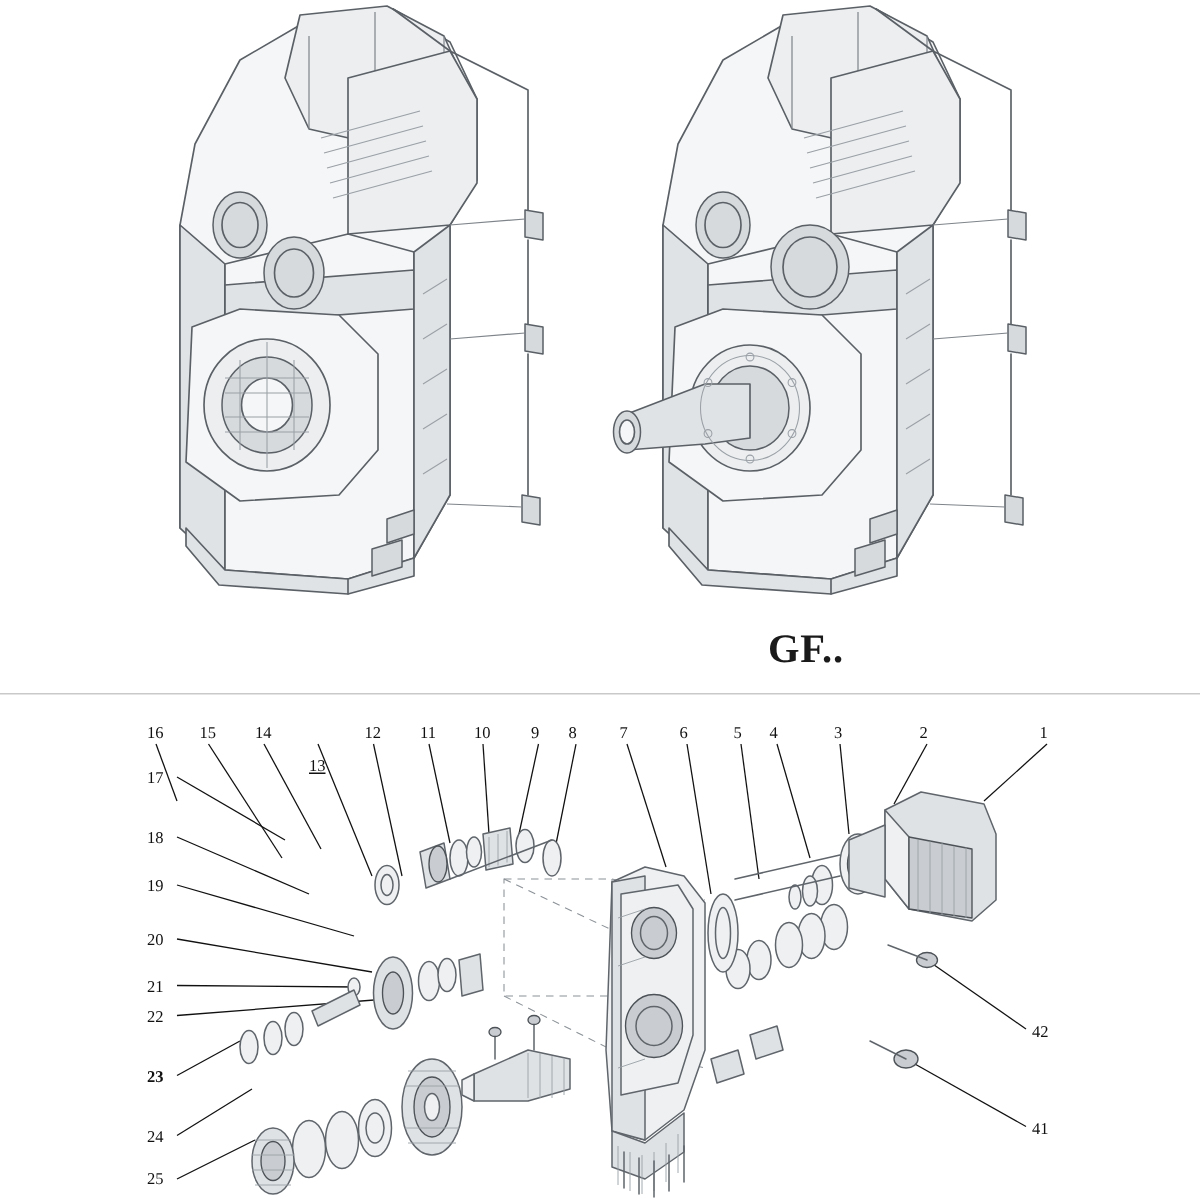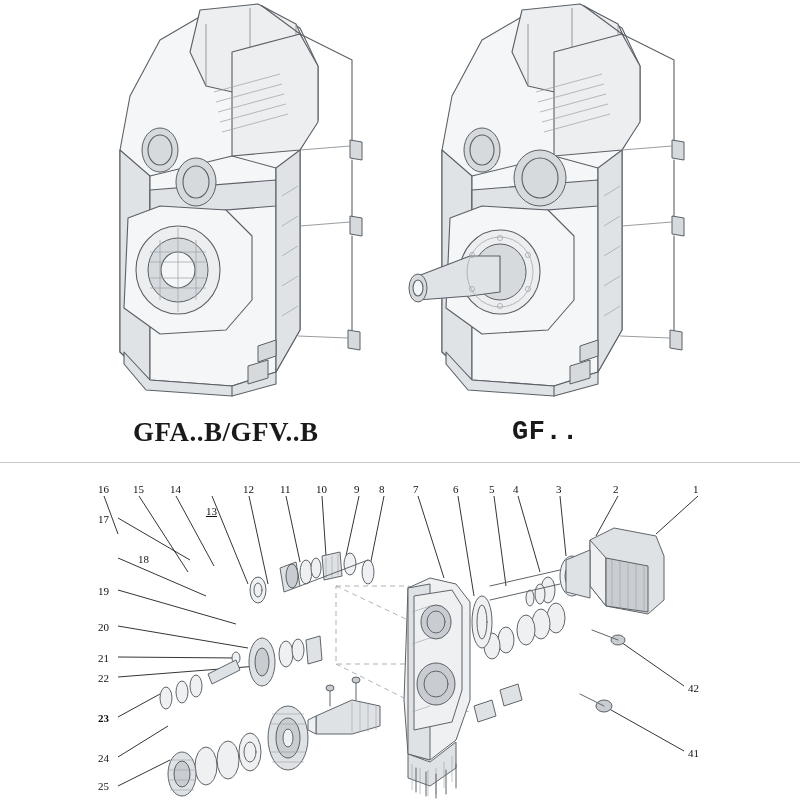--- a/index.html
+++ b/index.html
@@ -36,21 +36,20 @@
     letter-spacing: 0.5px;
     white-space: nowrap;
   }
   #caption-left {
     left: 133px;
     top: 417px;
   }
   #caption-right {
     left: 512px;
     top: 417px;
-    font-family: Liberation Mono, monospace;
   }
   .callout {
     position: absolute;
     font-family: "Liberation Serif", serif;
     font-size: 11px;
     color: #111111;
     white-space: nowrap;
   }
   .divider {
     position: absolute;
@@ -190,21 +189,20 @@
       <path class="lnt" d="M622 150 L672 146 M622 226 L672 222 M620 336 L670 338"></path>
       <path class="ln" d="M622 34 L674 60 L674 140"></path>
       <path class="ln" d="M674 160 L674 216"></path>
       <path class="ln" d="M674 236 L674 330"></path>
       <path class="ln" d="M584 6 L622 34"></path>
       <path class="fillD" d="M570 366 L590 360 L590 378 L570 384 Z"></path>
       <path class="fillD" d="M580 346 L598 340 L598 356 L580 362 Z"></path>
     </g>
   </svg>
 
-  <div class="caption" id="caption-left">GFA..B/GFV..B</div>
   <div class="caption" id="caption-right">GF..</div>
 
   <div class="divider"></div>
 
   <svg class="svg-layer" viewBox="0 0 800 800" xmlns="http://www.w3.org/2000/svg">
     <defs>
       <style>
         .e  { fill:none; stroke:#5f656b; stroke-width:1.0; stroke-linejoin:round; stroke-linecap:round;}
         .ef { fill:#eef0f2; stroke:#5f656b; stroke-width:1.0; stroke-linejoin:round;}
         .ef2{ fill:#dfe2e5; stroke:#5f656b; stroke-width:1.0; stroke-linejoin:round;}
@@ -386,21 +384,21 @@
     <div class="callout" style="left:379px; top:483px;">8</div>
     <div class="callout" style="left:413px; top:483px;">7</div>
     <div class="callout" style="left:453px; top:483px;">6</div>
     <div class="callout" style="left:489px; top:483px;">5</div>
     <div class="callout" style="left:513px; top:483px;">4</div>
     <div class="callout" style="left:556px; top:483px;">3</div>
     <div class="callout" style="left:613px; top:483px;">2</div>
     <div class="callout" style="left:693px; top:483px;">1</div>
 
     <div class="callout" style="left:98px; top:513px;">17</div>
-    <div class="callout" style="left:98px; top:553px;margin-left:40px;">18</div>
+    <div class="callout" style="left:98px; top:553px;">18</div>
     <div class="callout" style="left:98px; top:585px;">19</div>
     <div class="callout" style="left:98px; top:621px;">20</div>
     <div class="callout" style="left:98px; top:652px;">21</div>
     <div class="callout" style="left:98px; top:672px;">22</div>
     <div class="callout" style="left:98px; top:712px;font-weight:bold;">23</div>
     <div class="callout" style="left:98px; top:752px;">24</div>
     <div class="callout" style="left:98px; top:780px;">25</div>
 
     <div class="callout" style="left:688px; top:682px;">42</div>
     <div class="callout" style="left:688px; top:747px;">41</div>

